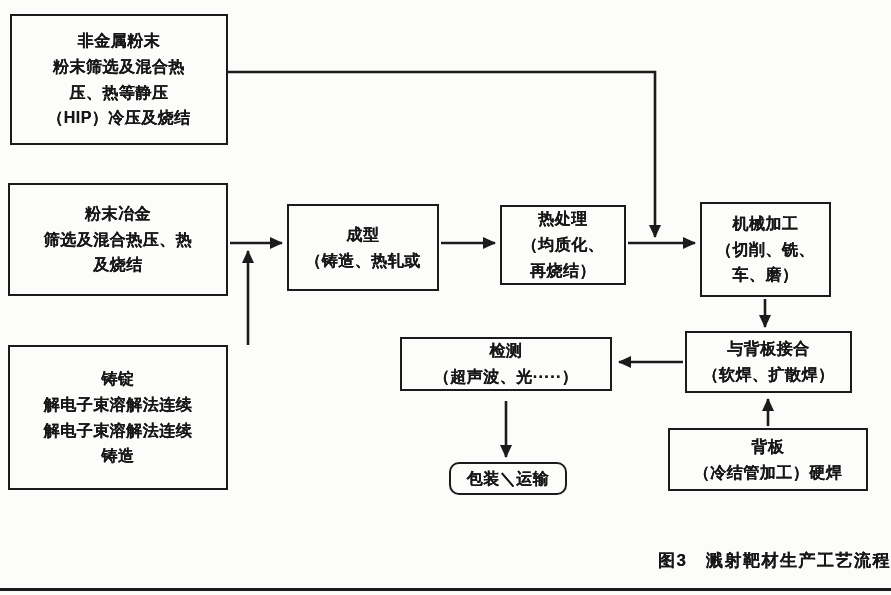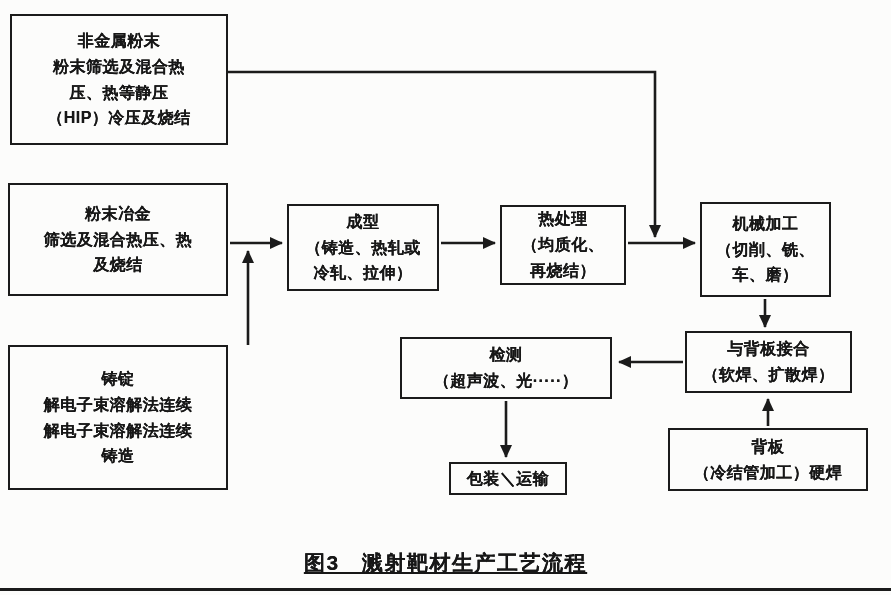--- a/index.html
+++ b/index.html
@@ -19,22 +19,22 @@
   .box .line {
     font-size:16px; line-height:1.62; letter-spacing:0.5px;
     white-space:nowrap; text-shadow:0 0 .4px #1b1b1b;
   }
   .connectors { position:absolute; left:0; top:0; }
   .connectors line, .connectors polyline {
     stroke:#1b1b1b; stroke-width:2.6; fill:none;
   }
   .caption {
     position:absolute; left:0; top:549px; width:100%;
-    text-align:center; font-size:21px; font-weight:700;
-    letter-spacing:1.5px; text-shadow:0 0 .4px #1b1b1b;text-decoration:underline;
+    text-align:right; font-size:17px; font-weight:700;
+    letter-spacing:1.5px; text-shadow:0 0 .4px #1b1b1b;
   }
   .bottom-rule {
     position:absolute; left:0; top:588px; width:891px; height:3px;
     background:#1b1b1b;
   }
 </style>
 </head>
 <body>
 
 <div class="page">
@@ -72,21 +72,20 @@
   <div class="box" style="left:8px;top:345px;width:220px;height:145px;">
     <div class="line">铸锭</div>
     <div class="line">解电子束溶解法连续</div>
     <div class="line">解电子束溶解法连续</div>
     <div class="line">铸造</div>
   </div>
 
   <div class="box" style="left:287px;top:204px;width:152px;height:87px;">
     <div class="line">成型</div>
     <div class="line">（铸造、热轧或</div>
-    <div class="line">冷轧、拉伸）</div>
   </div>
 
   <div class="box" style="left:500px;top:205px;width:126px;height:80px;">
     <div class="line">热处理</div>
     <div class="line">（均质化、</div>
     <div class="line">再烧结）</div>
   </div>
 
   <div class="box" style="left:700px;top:202px;width:131px;height:95px;">
     <div class="line">机械加工</div>
@@ -97,26 +96,26 @@
   <div class="box" style="left:685px;top:331px;width:167px;height:62px;">
     <div class="line">与背板接合</div>
     <div class="line">（软焊、扩散焊）</div>
   </div>
 
   <div class="box" style="left:668px;top:428px;width:200px;height:63px;">
     <div class="line">背板</div>
     <div class="line">（冷结管加工）硬焊</div>
   </div>
 
-  <div class="box" style="left:400px;top:337px;width:212px;height:62px;justify-content:center;">
+  <div class="box" style="left:400px;top:337px;width:212px;height:54px;justify-content:center;">
     <div class="line">检测</div>
     <div class="line">（超声波、光·····）</div>
   </div>
 
-  <div class="box" style="left:449px;top:462px;width:118px;height:33px;">
+  <div class="box" style="left:449px;top:462px;width:118px;height:33px;border-radius:10px;">
     <div class="line">包装＼运输</div>
   </div>
 
   <div class="caption">图3　溅射靶材生产工艺流程</div>
 
   <div class="bottom-rule"></div>
 
 </div>
 
 </body></html>

